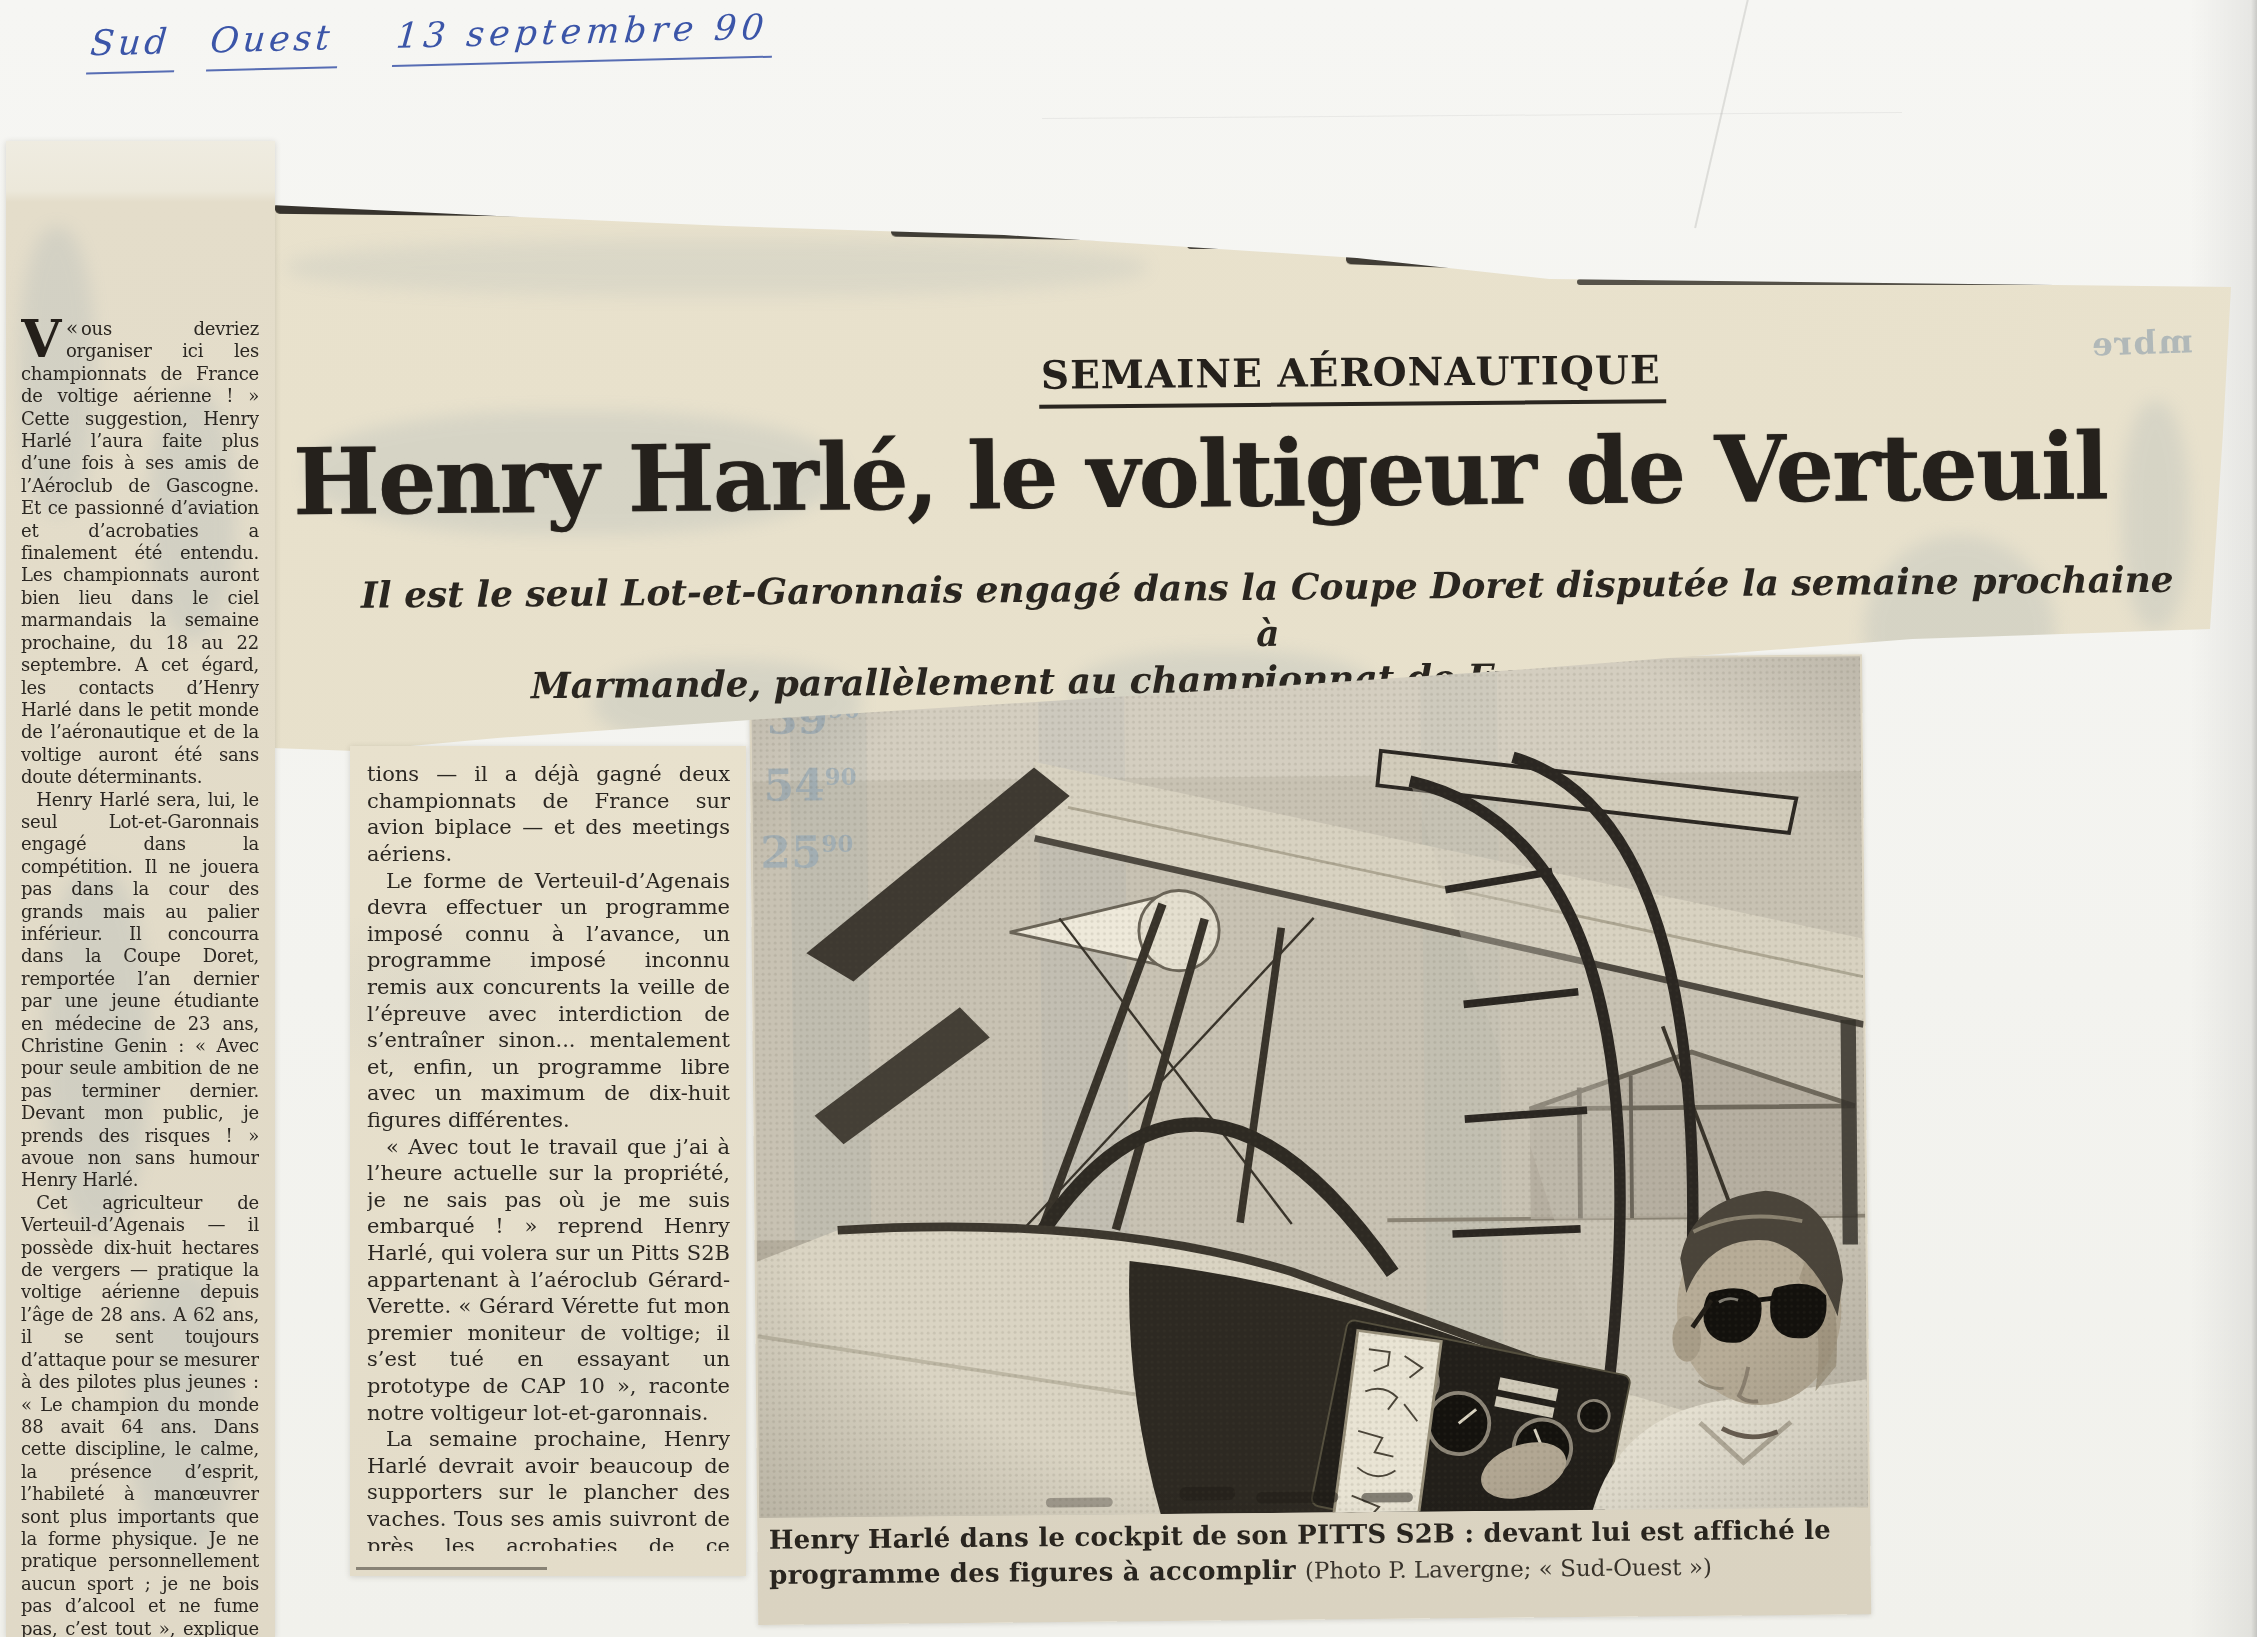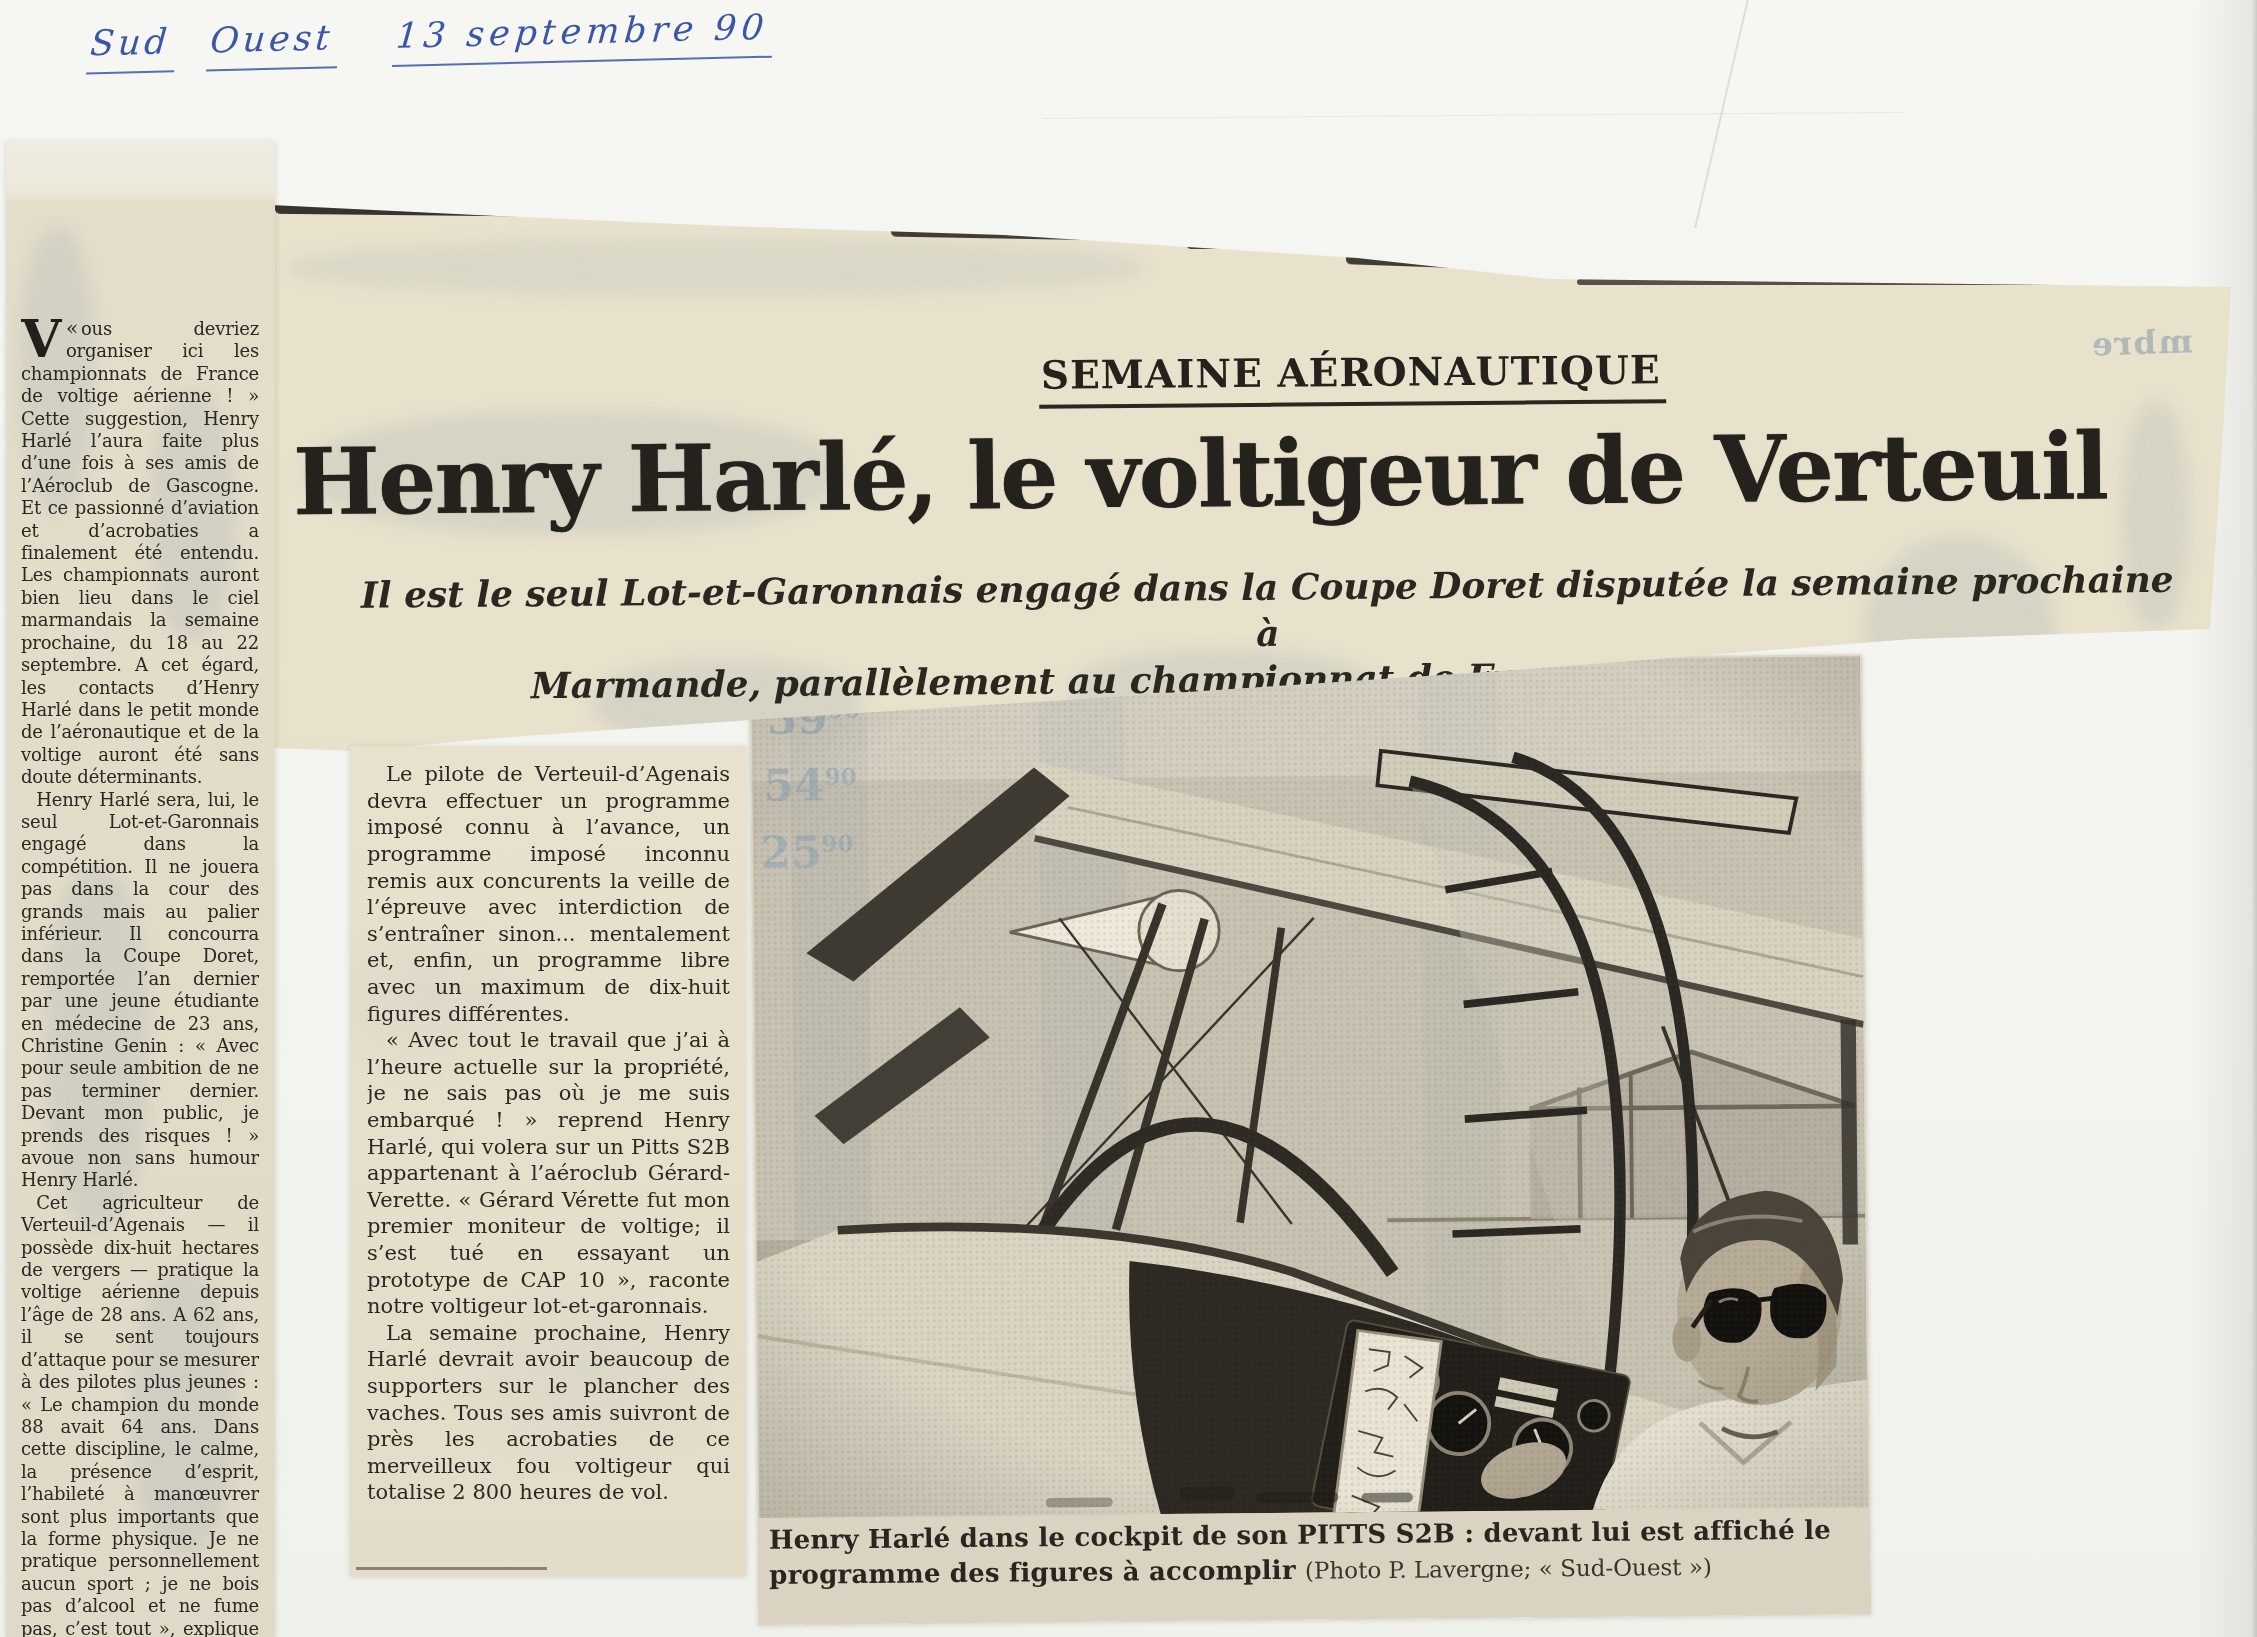--- a/index.html
+++ b/index.html
@@ -305,21 +305,22 @@
     <div class="coltext col1">
       <p class="first"><span class="oq">«</span><span class="dropcap">V</span><span>ous devriez organiser ici les championnats de France de voltige aérienne ! » Cette suggestion, Henry Harlé l’aura faite plus d’une fois à ses amis de l’Aéroclub de Gascogne. Et ce passionné d’aviation et d’acrobaties a finalement été entendu. Les championnats auront bien lieu dans le ciel marmandais la semaine prochaine, du 18 au 22 septembre. A cet égard, les contacts d’Henry Harlé dans le petit monde de l’aéronautique et de la voltige auront été sans doute déterminants.</span></p>
       <p>Henry Harlé sera, lui, le seul Lot-et-Garonnais engagé dans la compétition. Il ne jouera pas dans la cour des grands mais au palier inférieur. Il concourra dans la Coupe Doret, remportée l’an dernier par une jeune étudiante en médecine de 23 ans, Christine Genin : « Avec pour seule ambition de ne pas terminer dernier. Devant mon public, je prends des risques ! » avoue non sans humour Henry Harlé.</p>
       <p>Cet agriculteur de Verteuil-d’Agenais — il possède dix-huit hectares de vergers — pratique la voltige aérienne depuis l’âge de 28 ans. A 62 ans, il se sent toujours d’attaque pour se mesurer à des pilotes plus jeunes : « Le champion du monde 88 avait 64 ans. Dans cette discipline, le calme, la présence d’esprit, l’habileté à manœuvrer sont plus importants que la forme physique. Je ne pratique personnellement aucun sport ; je ne bois pas d’alcool et ne fume pas, c’est tout », explique Henry Harlé.</p>
 
     </div>
   </div>
 
   <div class="clip clip-col2">
     <div class="coltext">
-      <p>Le pilote de Verteuil-d’Agenais devra effectuer un programme imposé connu à l’avance, un programme imposé inconnu remis aux concurents la veille de l’épreuve avec interdiction de s’entraîner sinon... mentalement et, enfin, un programme libre avec un maximum de dix-huit figures différentes.</p>
+      <p class="first">tions — il a déjà gagné deux championnats de France sur avion biplace — et des meetings aériens.</p>
+      <p>Le forme de Verteuil-d’Agenais devra effectuer un programme imposé connu à l’avance, un programme imposé inconnu remis aux concurents la veille de l’épreuve avec interdiction de s’entraîner sinon... mentalement et, enfin, un programme libre avec un maximum de dix-huit figures différentes.</p>
       <p>« Avec tout le travail que j’ai à l’heure actuelle sur la propriété, je ne sais pas où je me suis embarqué ! » reprend Henry Harlé, qui volera sur un Pitts S2B appartenant à l’aéroclub Gérard-Verette. « Gérard Vérette fut mon premier moniteur de voltige; il s’est tué en essayant un prototype de CAP 10 », raconte notre voltigeur lot-et-garonnais.</p>
       <p>La semaine prochaine, Henry Harlé devrait avoir beaucoup de supporters sur le plancher des vaches. Tous ses amis suivront de près les acrobaties de ce merveilleux fou voltigeur qui totalise 2 800 heures de vol.</p>
     </div>
     <div class="col2-rule"></div>
   </div>
 
 </div>
 
 
 </body></html>

